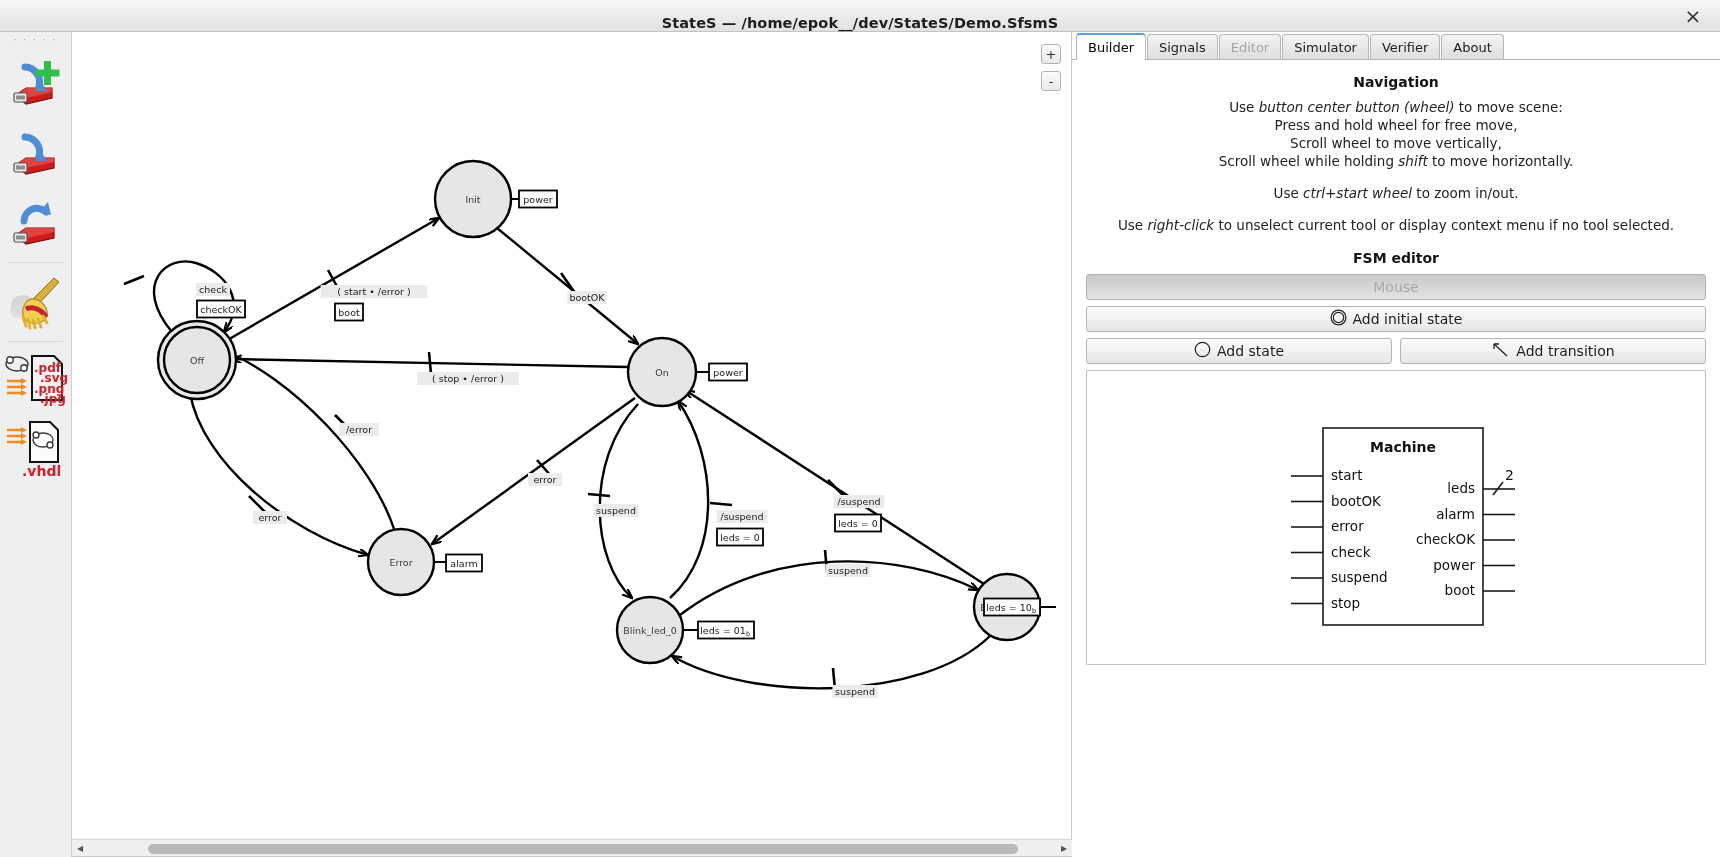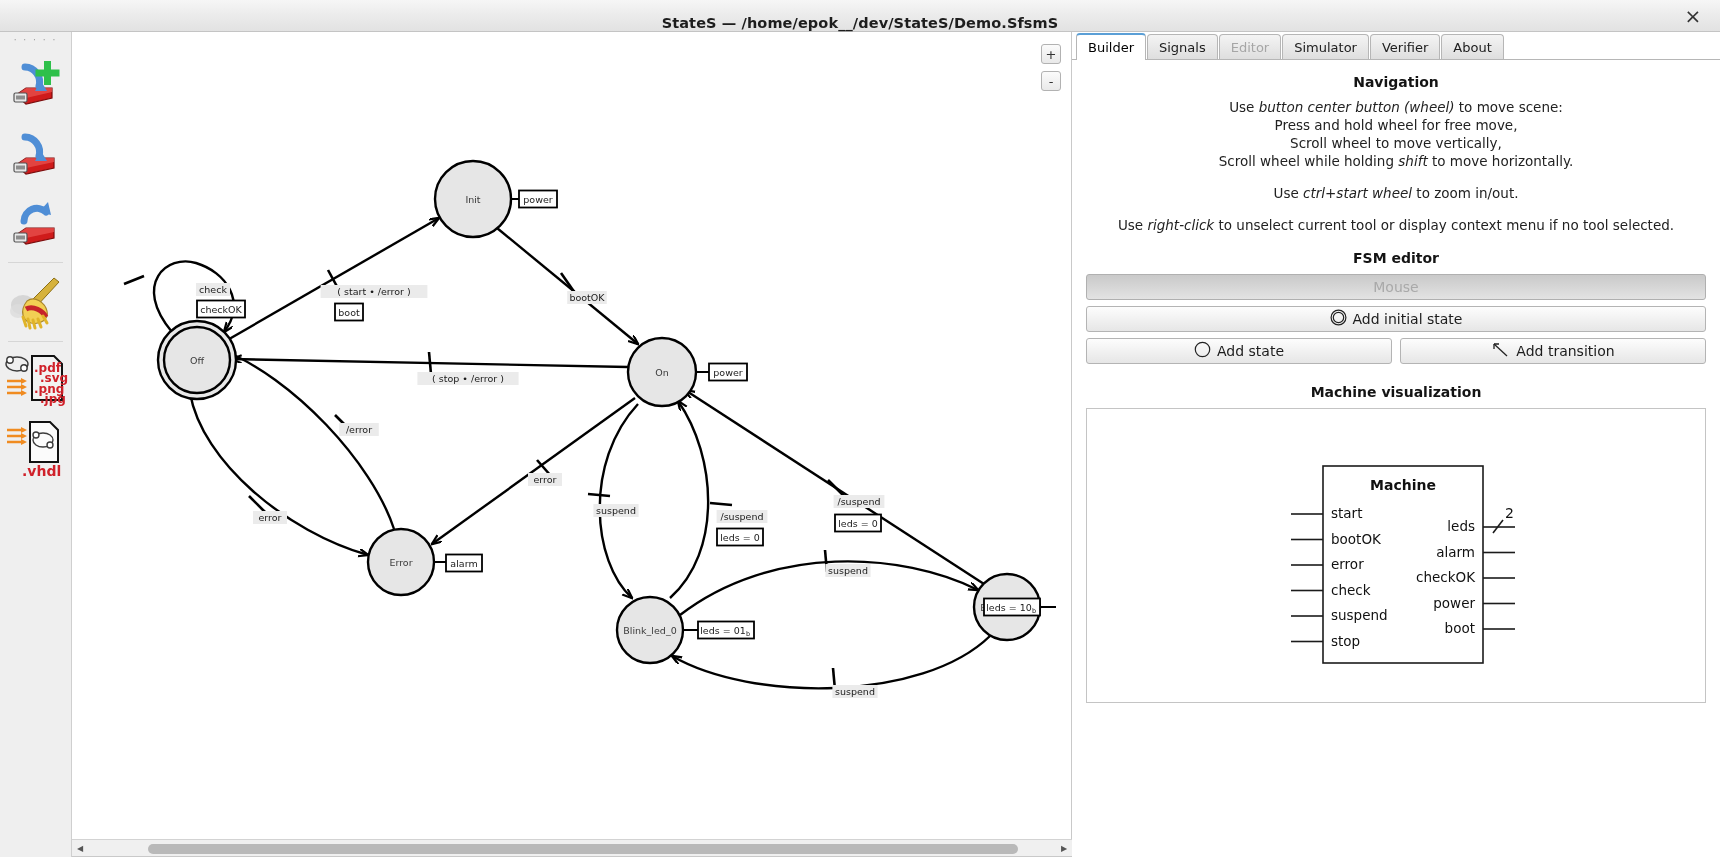--- a/index.html
+++ b/index.html
@@ -476,21 +476,20 @@
         <span>
           <svg width="19" height="17" viewBox="0 0 19 17">
               <path d="M3 3 L16 15" stroke="#222" stroke-width="1.3" fill="none"></path>
               <path d="M3 3 L3 8 M3 3 L8 3" stroke="#222" stroke-width="1.3" fill="none"></path>
             </svg>
         </span>
         <span>Add transition</span>
       </div>
     </div>
 
-    <div class="sec-title" style="margin-top:20px;">Machine visualization</div>
 
     <div id="viz-frame">
       <svg id="viz" width="100%" height="100%" viewBox="0 0 616 293">
           <rect x="235" y="57" width="160" height="197" fill="#fff" stroke="#1b1b1b" stroke-width="1.6"></rect>
           <text x="315" y="81" text-anchor="middle" font-family="DejaVu Sans, sans-serif" font-size="14" font-weight="bold" fill="#111">Machine</text>
           <line x1="203" y1="105" x2="235" y2="105" stroke="#1b1b1b" stroke-width="1.6"></line>
           <text x="243" y="109" text-anchor="start" font-family="DejaVu Sans, sans-serif" font-size="13.5" fill="#111">start</text>
           <line x1="203" y1="130.5" x2="235" y2="130.5" stroke="#1b1b1b" stroke-width="1.6"></line>
           <text x="243" y="134.5" text-anchor="start" font-family="DejaVu Sans, sans-serif" font-size="13.5" fill="#111">bootOK</text>
           <line x1="203" y1="156" x2="235" y2="156" stroke="#1b1b1b" stroke-width="1.6"></line>

